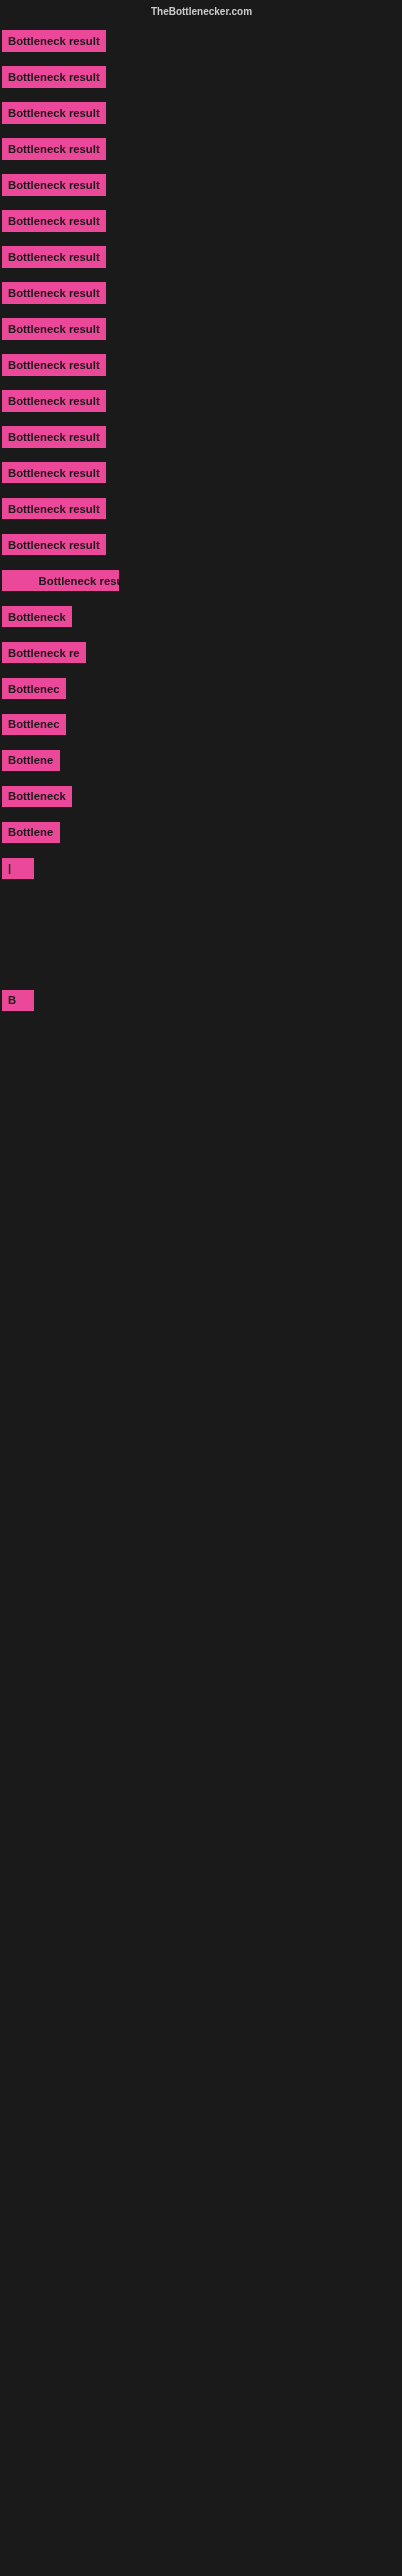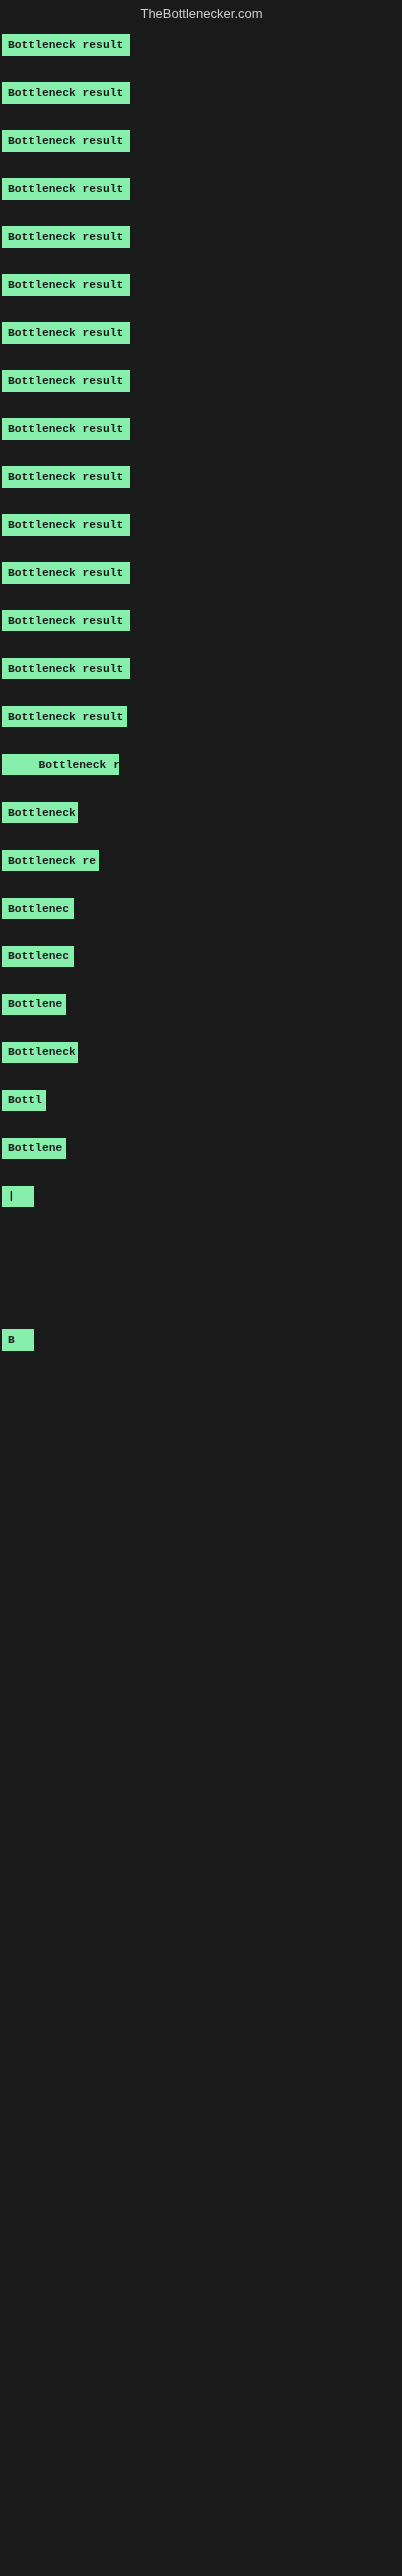--- a/index.html
+++ b/index.html
@@ -10,34 +10,33 @@
     body {
       width: 403px;
       min-height: 2576px;
       background-color: #1a1a1a;
       font-family: Arial, sans-serif;
       position: relative;
     }
     .site-title {
       text-align: center;
       color: #cccccc;
-      font-size: 13px;
+      font-size: 10px;
       padding: 6.4px 0 9.7px 0;
-      font-weight: normal;
+      font-weight: bold;
     }
     .bottleneck-item {
-      margin: 0 0 17px 0;
+      margin: 0 0 5px 0;
       padding: 4.8px 6.4px;
-      background-color: #86efac;
+      background-color: #ec4899;
       color: #1a1a1a;
       font-size: 11.3px;
       font-weight: bold;
       display: inline-block;
       min-width: 32px;
-      font-family: Liberation Mono, monospace;
     }
     .row {
       padding: 3.2px 1.6px;
     }
   </style>
 </head>
 <body>
 
 <div>
   <div class="site-title">TheBottlenecker.com</div>
@@ -59,21 +58,20 @@
     <div class="row"><span class="bottleneck-item" style="max-width: 133px; overflow: hidden; white-space: nowrap;">Bottleneck result</span></div>
     <div class="row"><span class="bottleneck-item" style="max-width: 133px; overflow: hidden; white-space: nowrap;">Bottleneck result</span></div>
     <div class="row"><span class="bottleneck-item" style="max-width: 125px; overflow: hidden; white-space: nowrap;">Bottleneck result</span></div>
     <div class="row"><span class="bottleneck-item" style="max-width: 117px; overflow: hidden; white-space: nowrap; padding-left: 37px;">Bottleneck resu</span></div>
     <div class="row"><span class="bottleneck-item" style="max-width: 76px; overflow: hidden; white-space: nowrap;">Bottleneck</span></div>
     <div class="row"><span class="bottleneck-item" style="max-width: 97px; overflow: hidden; white-space: nowrap; text-align: center;">Bottleneck re</span></div>
     <div class="row"><span class="bottleneck-item" style="max-width: 72px; overflow: hidden; white-space: nowrap;">Bottlenec</span></div>
     <div class="row"><span class="bottleneck-item" style="max-width: 72px; overflow: hidden; white-space: nowrap;">Bottlenec</span></div>
     <div class="row"><span class="bottleneck-item" style="max-width: 64px; overflow: hidden; white-space: nowrap;">Bottlene</span></div>
     <div class="row"><span class="bottleneck-item" style="max-width: 76px; overflow: hidden; white-space: nowrap;">Bottleneck</span></div>
-    <div class="row"><span class="bottleneck-item" style="max-width: 44px; overflow: hidden; white-space: nowrap;">Bottl</span></div>
     <div class="row"><span class="bottleneck-item" style="max-width: 64px; overflow: hidden; white-space: nowrap;">Bottlene</span></div>
     <div class="row"><span class="bottleneck-item" style="max-width: 8px; overflow: hidden; white-space: nowrap;">|</span></div>
     <div class="row" style="height: 24px;"></div>
     <div class="row" style="height: 24px;"></div>
     <div class="row" style="height: 24px;"></div>
     <div class="row" style="height: 24px;"></div>
     <div class="row"><span class="bottleneck-item" style="max-width: 11.3px; overflow: hidden; white-space: nowrap;">B</span></div>
     <div class="row" style="height: 24px;"></div>
     <div class="row" style="height: 24px;"></div>
     <div class="row" style="height: 24px;"></div>

